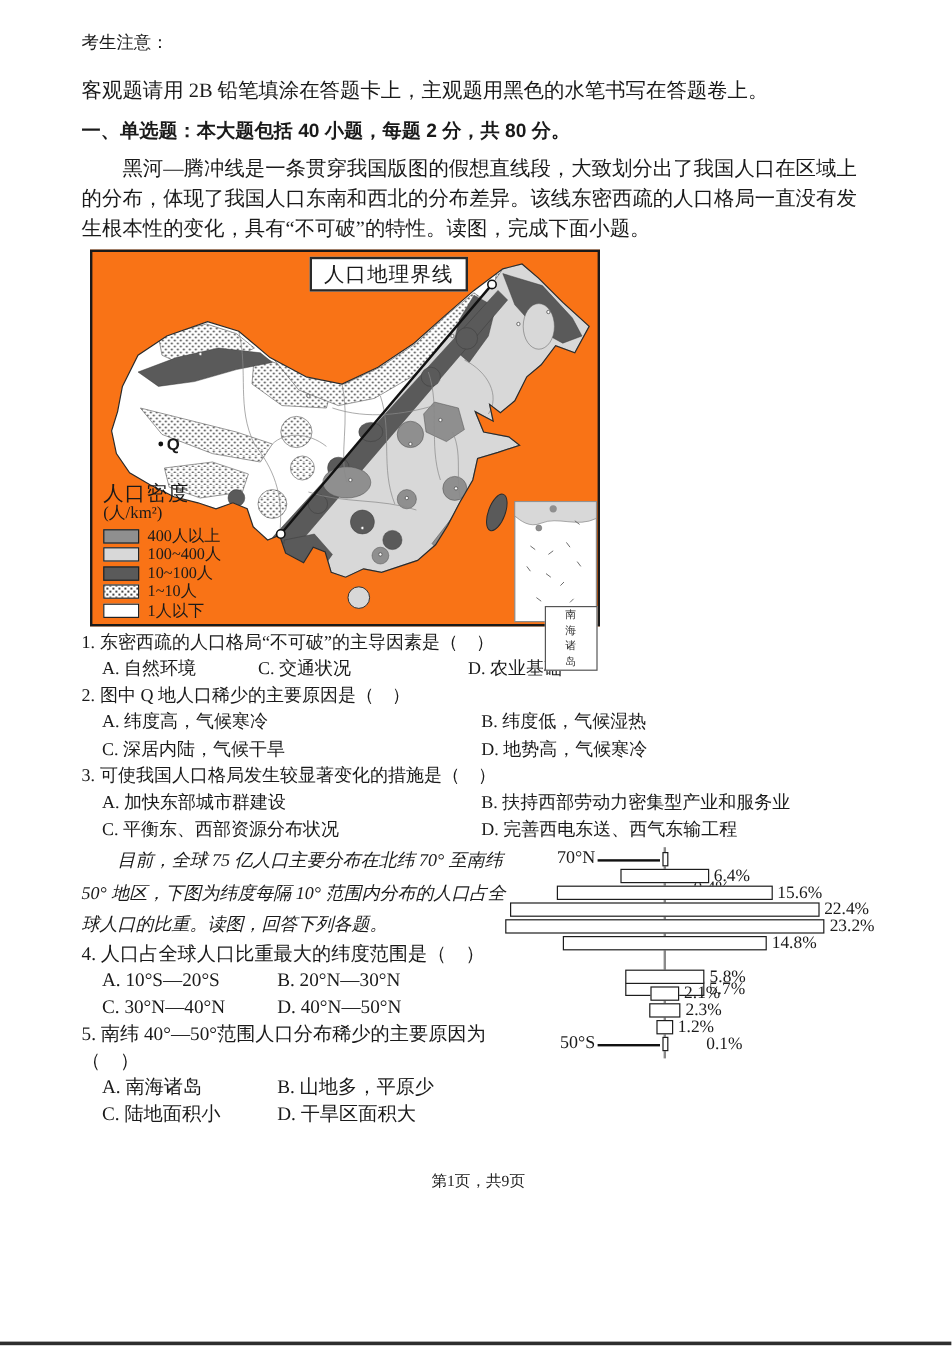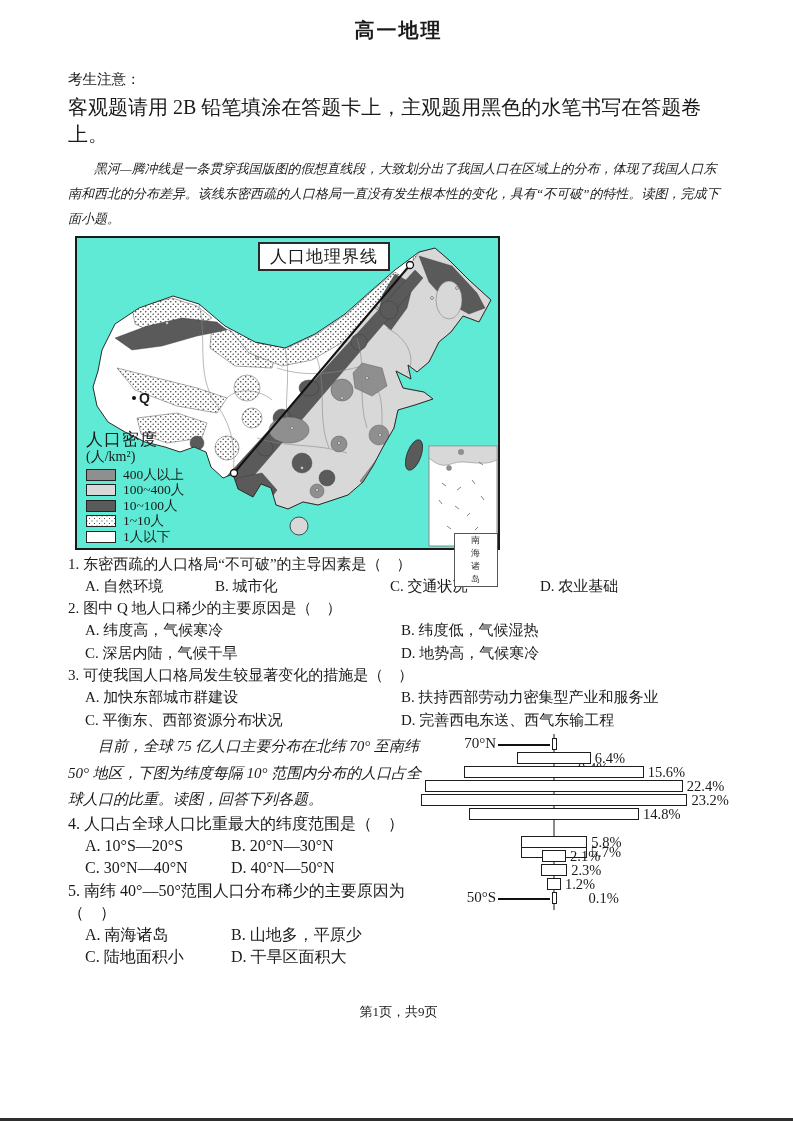--- a/index.html
+++ b/index.html
@@ -5,27 +5,27 @@
   html,body{margin:0;padding:0;}
   body{
     width:793px;height:1122px;position:relative;background:#ffffff;
     font-family:"Liberation Serif","DejaVu Serif",serif;color:#1a1a1a;
     overflow:hidden;
   }
   .content{padding:0 64px 0 68px;}
   .page-title{padding-top:82px;text-align:center;font-size:22px;font-weight:bold;letter-spacing:1px;}
   .subject-title{margin-top:17px;text-align:center;font-size:20px;font-weight:bold;letter-spacing:2px;}
   .notice-label{margin-top:26px;font-size:14.5px;}
-  .notice-text{margin-top:5px;font-size:20px;}
+  .notice-text{margin-top:19px;font-size:17px;}
   .section-heading{margin-top:12px;font-size:16px;font-weight:bold;font-family:"Liberation Sans","DejaVu Sans",sans-serif;}
-  .passage{margin-top:8px;font-size:13px;line-height:25px;text-indent:2em;font-style:italic;}
+  .passage{margin-top:8px;font-size:17px;line-height:25px;text-indent:2em;}
 
   
   .map-wrap{position:relative;width:425px;height:314px;margin:5px 0 0 7px;
-    border:2px solid #1a1a1a;box-sizing:border-box;background:#5eead4;}
+    border:2px solid #1a1a1a;box-sizing:border-box;background:#f97316;}
   .map-wrap svg{position:absolute;left:0;top:0;}
   .map-title-box{position:absolute;left:181px;top:4px;border:2px solid #2a2a2a;background:#fff;
     padding:1px 10px;font-size:17px;letter-spacing:1px;z-index:3;}
   .q-marker{position:absolute;left:55px;top:152px;z-index:3;display:flex;align-items:center;}
   .q-dot{width:4px;height:4px;background:#111;border-radius:50%;margin-right:3px;}
   .q-text{font-size:14px;font-weight:bold;font-family:"Liberation Sans","DejaVu Sans",sans-serif;}
   .legend{position:absolute;left:9px;top:193px;z-index:3;}
   .legend-title{font-size:17px;line-height:18px;letter-spacing:1px;}
   .legend-unit{font-size:14px;line-height:15px;margin-bottom:3px;}
   .legend-row{display:flex;align-items:center;height:15.5px;}
@@ -59,25 +59,25 @@
   .chart-end-label{position:absolute;width:44px;text-align:right;font-size:15px;}
 
   .page-footer{text-align:center;font-size:13px;margin-top:34px;}
   .bottom-rule{position:absolute;left:0;right:0;bottom:1px;height:3px;background:#2e2e2e;}
 </style>
 </head>
 <body>
 
 <div class="content">
 
-  <div class="subject-title">高一地理</div>
 
   <div class="notice-label">考生注意：</div>
   <div class="notice-text">客观题请用 2B 铅笔填涂在答题卡上，主观题用黑色的水笔书写在答题卷上。</div>
 
+  <div class="section-heading">一、单选题：本大题包括 40 小题，每题 2 分，共 80 分。</div>
 
   <div class="passage">黑河—腾冲线是一条贯穿我国版图的假想直线段，大致划分出了我国人口在区域上的分布，体现了我国人口东南和西北的分布差异。该线东密西疏的人口格局一直没有发生根本性的变化，具有“不可破”的特性。读图，完成下面小题。</div>
 
   <div class="map-wrap">
     <svg width="421" height="310" viewBox="0 0 421 310">
       <defs>
         <pattern id="stipple" width="5" height="5" patternUnits="userSpaceOnUse">
           <rect width="5" height="5" fill="#ffffff"></rect>
           <circle cx="1.2" cy="1.2" r="0.8" fill="#444"></circle>
           <circle cx="3.7" cy="3.7" r="0.8" fill="#444"></circle>
@@ -231,21 +231,20 @@
     </div>
 
     <div class="inset-label">南海诸岛</div>
   </div>
 
   <div class="qblock">
 
     <div class="q-line"><span class="qnum">1.</span><span>东密西疏的人口格局“不可破”的主导因素是（　）</span></div>
     <div class="opt-row4">
       <span>A. 自然环境</span>
-      <span>B. 城市化</span>
       <span>C. 交通状况</span>
       <span>D. 农业基础</span>
     </div>
 
     <div class="q-line"><span class="qnum">2.</span><span>图中 Q 地人口稀少的主要原因是（　）</span></div>
     <div class="opt-grid2">
       <span>A. 纬度高，气候寒冷</span>
       <span>B. 纬度低，气候湿热</span>
       <span>C. 深居内陆，气候干旱</span>
       <span>D. 地势高，气候寒冷</span>

